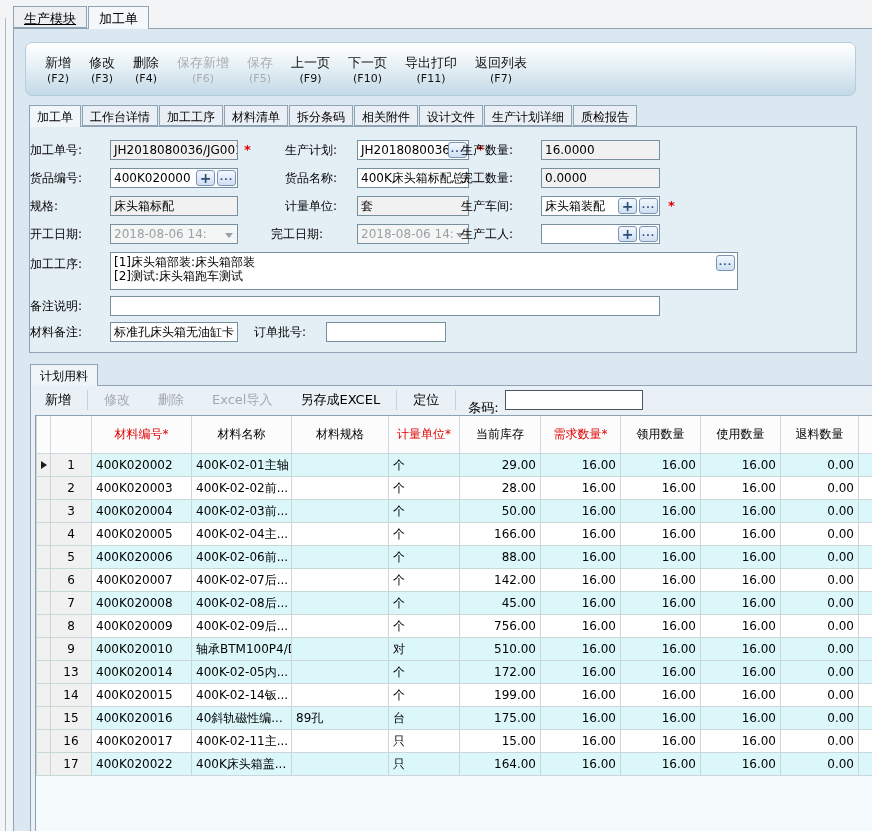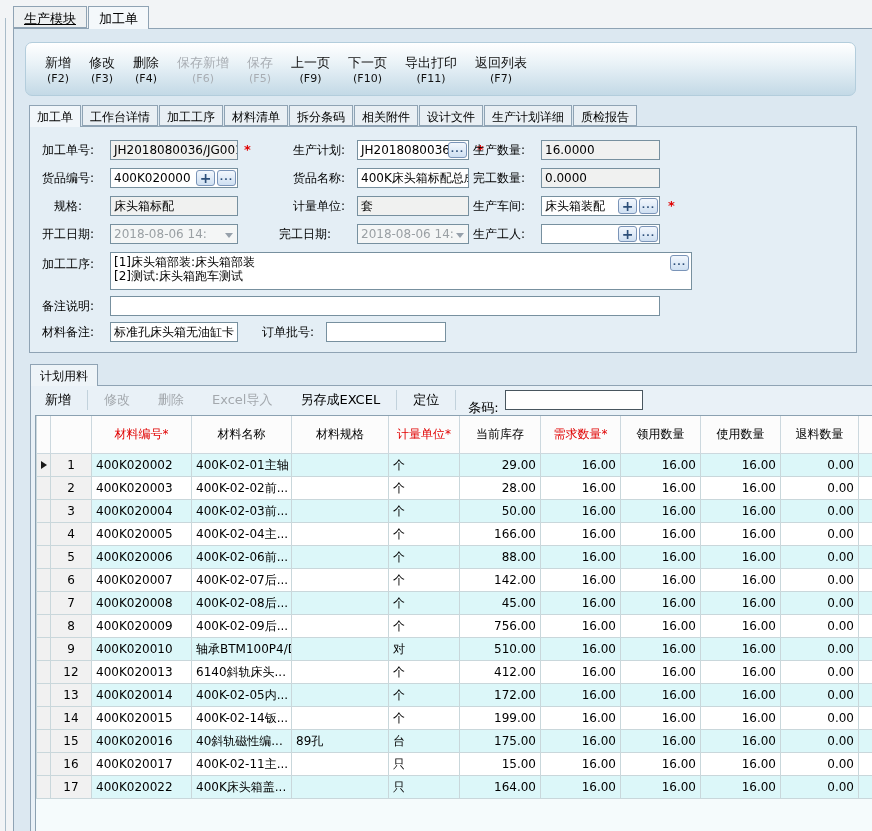--- a/index.html
+++ b/index.html
@@ -20,31 +20,31 @@
   .tbtn .l1{font-size:13px;color:#111;}
   .tbtn .l2{font-size:11px;color:#111;}
   .tbtn.disabled .l1,.tbtn.disabled .l2{color:#a8adb3;}
 
   
   .detail-tabs{position:absolute;left:15px;top:76px;display:flex;z-index:2;}
   .dtab{box-sizing:border-box;height:21px;padding:3px 7px 0;font-size:12px;border:1px solid #8fa3b4;background:#e9eff4;margin-right:1px;white-space:nowrap;}
   .dtab.active{background:#f1f6fa;height:22px;margin-bottom:-1px;border-bottom:none;}
   .detail-page{position:absolute;left:15px;top:97px;width:828px;height:227px;border:1px solid #8fa3b4;background:#e4eef5;box-sizing:border-box;}
 
-  .flabel{position:absolute;height:20px;line-height:20px;font-size:12px;text-align:center;color:#000;white-space:nowrap;}
+  .flabel{position:absolute;height:20px;line-height:20px;font-size:12px;text-align:left;color:#000;white-space:nowrap;}
   .fld{position:absolute;height:20px;box-sizing:border-box;border:1px solid #77909f;background:#fff;font-size:12px;line-height:18px;padding:0 3px;overflow:hidden;white-space:nowrap;color:#000;}
   .fld.ro{background:#f0f1f0;}
   .fld.dis{color:#9aa0a4;background:#f4f6f6;}
   .req{position:absolute;color:#e00000;font-size:13px;font-weight:bold;height:20px;line-height:20px;}
   .fbtns{position:absolute;top:1px;right:1px;display:flex;gap:2px;}
   .mini{width:19px;height:16px;box-sizing:border-box;border:1px solid #7a94b8;border-radius:3px;background:linear-gradient(#f2f7fd,#cfe0f2);color:#2d4f79;display:flex;align-items:center;justify-content:center;font-weight:bold;}
   .mini.plus{font-size:14px;line-height:1;}
   .mini.dots{font-size:9px;letter-spacing:1px;line-height:1;align-items:flex-end;padding-bottom:3px;}
   .darrow{position:absolute;right:4px;top:8px;width:0;height:0;border-left:4px solid transparent;border-right:4px solid transparent;border-top:5px solid #97a1ab;}
-  .proc-box{position:absolute;left:80px;top:125px;width:582px;height:38px;box-sizing:border-box;border:1px solid #77909f;background:#fff;font-size:12px;line-height:14px;padding:2px 24px 2px 3px;overflow:hidden;}
+  .proc-box{position:absolute;left:80px;top:125px;width:628px;height:38px;box-sizing:border-box;border:1px solid #77909f;background:#fff;font-size:12px;line-height:14px;padding:2px 24px 2px 3px;overflow:hidden;}
   .proc-box .pb{position:absolute;top:2px;right:2px;}
 
   
   .mat-tab{position:absolute;left:16px;top:335px;box-sizing:border-box;height:22px;padding:3px 9px 0;border:1px solid #8fa3b4;border-bottom:none;background:#eef4f8;font-size:12px;z-index:2;white-space:nowrap;}
   .materials-page{position:absolute;left:16px;top:356px;width:843px;height:447px;border-top:1px solid #8fa3b4;border-left:1px solid #8fa3b4;background:#e9f1f7;box-sizing:border-box;}
   .mtoolbar{position:absolute;left:0;top:1px;height:26px;display:flex;align-items:center;font-size:13px;}
   .mbtn{padding:0 14px;color:#000;white-space:nowrap;}
   .mbtn.disabled{color:#a3a8ad;}
   .msep{width:1px;height:20px;background:#c2d2dc;margin:0 2px;}
   .bc-label{font-size:13px;margin:16px 6px 0 10px;}
@@ -386,34 +386,20 @@
                 <td class="data">轴承BTM100P4/DB</td>
                 <td class="data"></td>
                 <td class="data">对</td>
                 <td class="data r">510.00</td>
                 <td class="data r">16.00</td>
                 <td class="data r">16.00</td>
                 <td class="data r">16.00</td>
                 <td class="data r">0.00</td>
                 <td class="data"></td>
               </tr>
-              <tr class="even">
-                <td class="ind"></td>
-                <td class="num">12</td>
-                <td class="data">400K020013</td>
-                <td class="data">6140斜轨床头...</td>
-                <td class="data"></td>
-                <td class="data">个</td>
-                <td class="data r">412.00</td>
-                <td class="data r">16.00</td>
-                <td class="data r">16.00</td>
-                <td class="data r">16.00</td>
-                <td class="data r">0.00</td>
-                <td class="data"></td>
-              </tr>
               <tr class="odd">
                 <td class="ind"></td>
                 <td class="num">13</td>
                 <td class="data">400K020014</td>
                 <td class="data">400K-02-05内...</td>
                 <td class="data"></td>
                 <td class="data">个</td>
                 <td class="data r">172.00</td>
                 <td class="data r">16.00</td>
                 <td class="data r">16.00</td>

